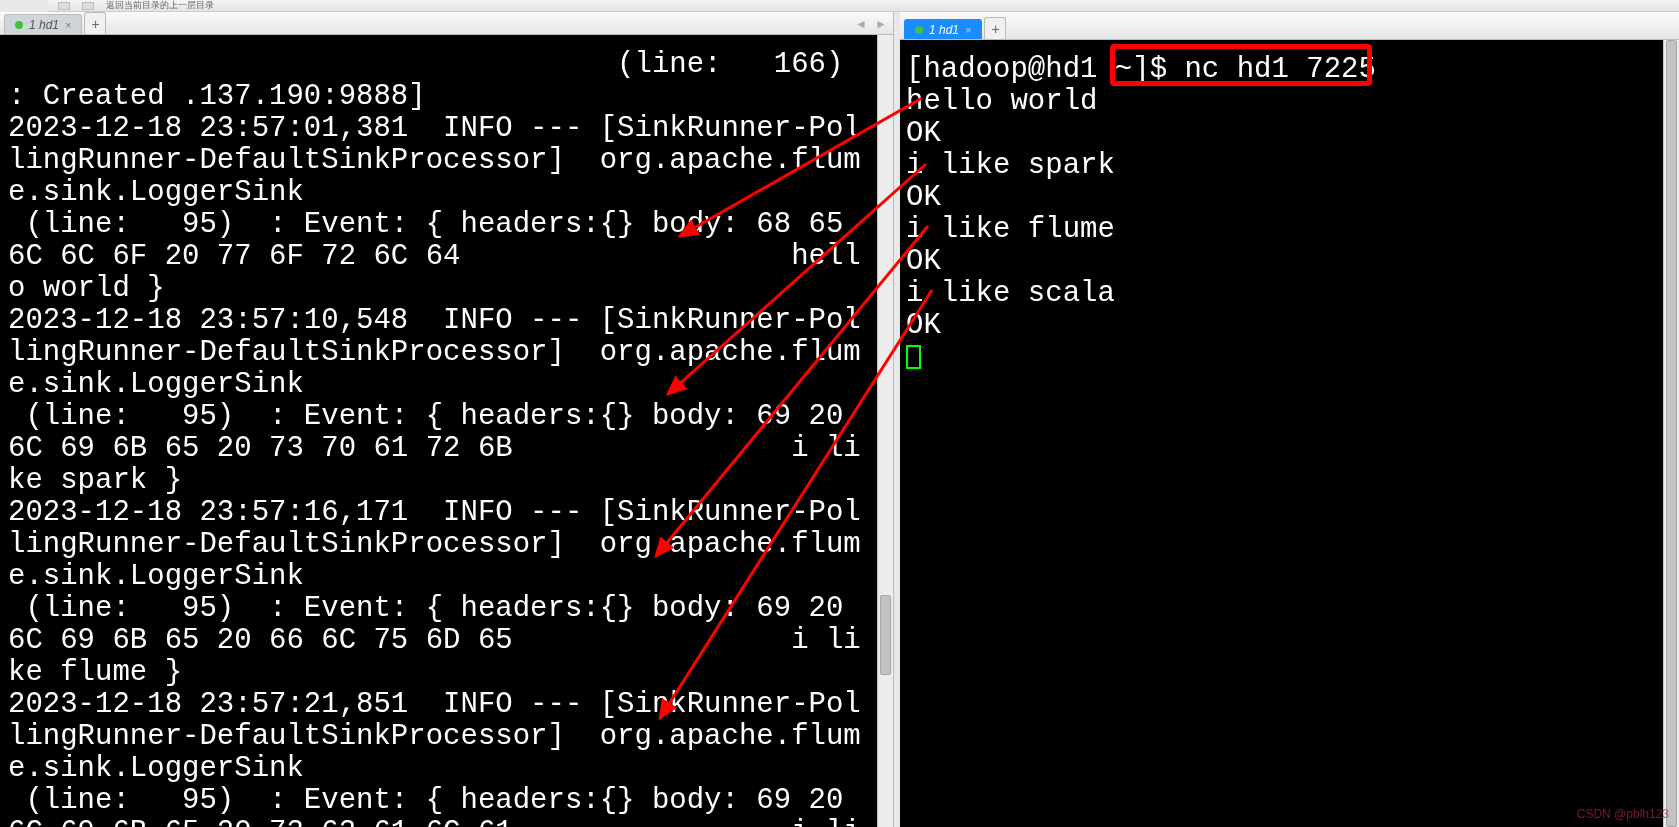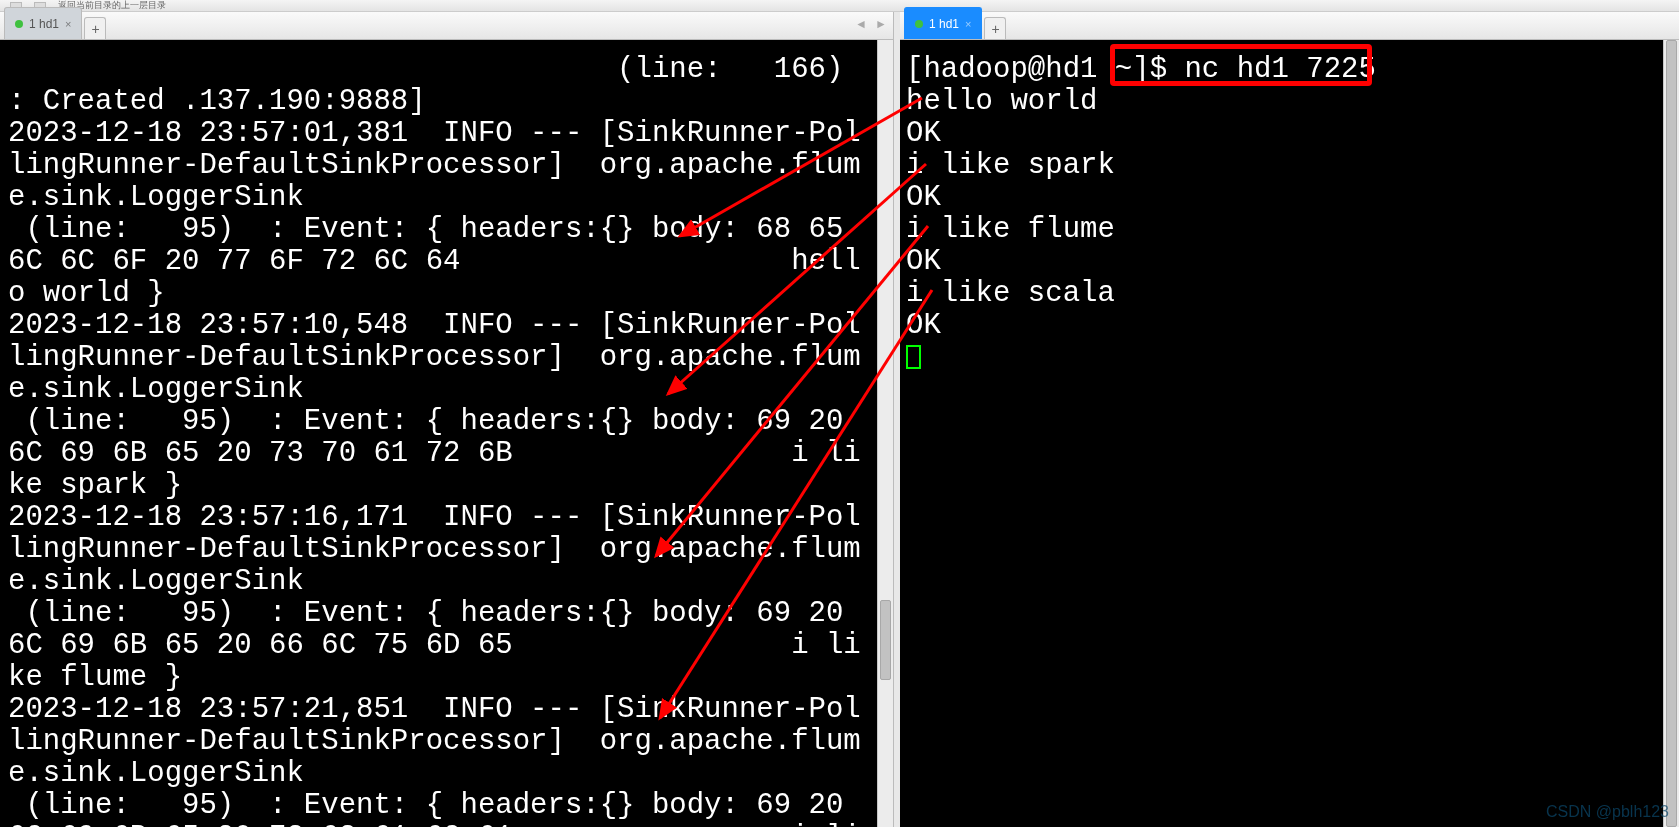--- a/index.html
+++ b/index.html
@@ -10,20 +10,21 @@
   .top-toolbar {
     height: 12px;
     background: linear-gradient(#f4f4f4, #e4e4e4);
     border-bottom: 1px solid #ccc;
     font-size: 9px;
     color: #666;
     padding-left: 10px;
     display: flex;
     align-items: center;
     gap: 12px;
+    margin-left: 48px;
   }
   .top-toolbar .tool { width:12px; height:8px; background:#ddd; border:1px solid #bbb; }
 
   .main-area {
     display: flex;
     height: 815px;
   }
 
   
   .pane { display:flex; flex-direction:column; }
@@ -50,21 +51,22 @@
   .tab {
     display:flex; align-items:center; gap:6px;
     padding: 4px 10px 4px 10px;
     font-size:12px;
     color:#555;
     border:1px solid #bbb;
     border-bottom:none;
     border-radius:3px 3px 0 0;
     margin-right:2px;
     background:#f0f0f0;
-    height:32px;
+    height:20px;
+    font-style:italic;
   }
   .tab.active.blue { background:#1a8cff; color:#fff; border-color:#1a8cff; }
   .tab.active.gray { background:#d0d5da; color:#555; border-color:#bbb; }
   .tab .dot { width:8px; height:8px; border-radius:50%; background:#3fc13f; flex:none; }
   .tab .close { font-size:11px; opacity:.7; }
   .tab.active.blue .close { color:#cfe8ff; }
   .new-tab {
     width:22px; height:22px; border:1px solid #bbb; border-bottom:none;
     border-radius:3px 3px 0 0; background:#f0f0f0;
     display:flex; align-items:center; justify-content:center;
@@ -114,22 +116,22 @@
 
   
   svg.arrows {
     position:absolute; left:0; top:0; width:1679px; height:827px;
     pointer-events:none;
   }
 
   .watermark {
     position:absolute;
     right:10px; bottom:6px;
-    font-size:16px;
-    color:#0c4a6e;
+    font-size:12px;
+    color:#be185d;
     font-family: Arial, sans-serif;
     opacity:.7;
   }
 </style>
 </head>
 <body>
 
 <div class="top-toolbar">
   <span class="tool"></span>
   <span class="tool"></span>

